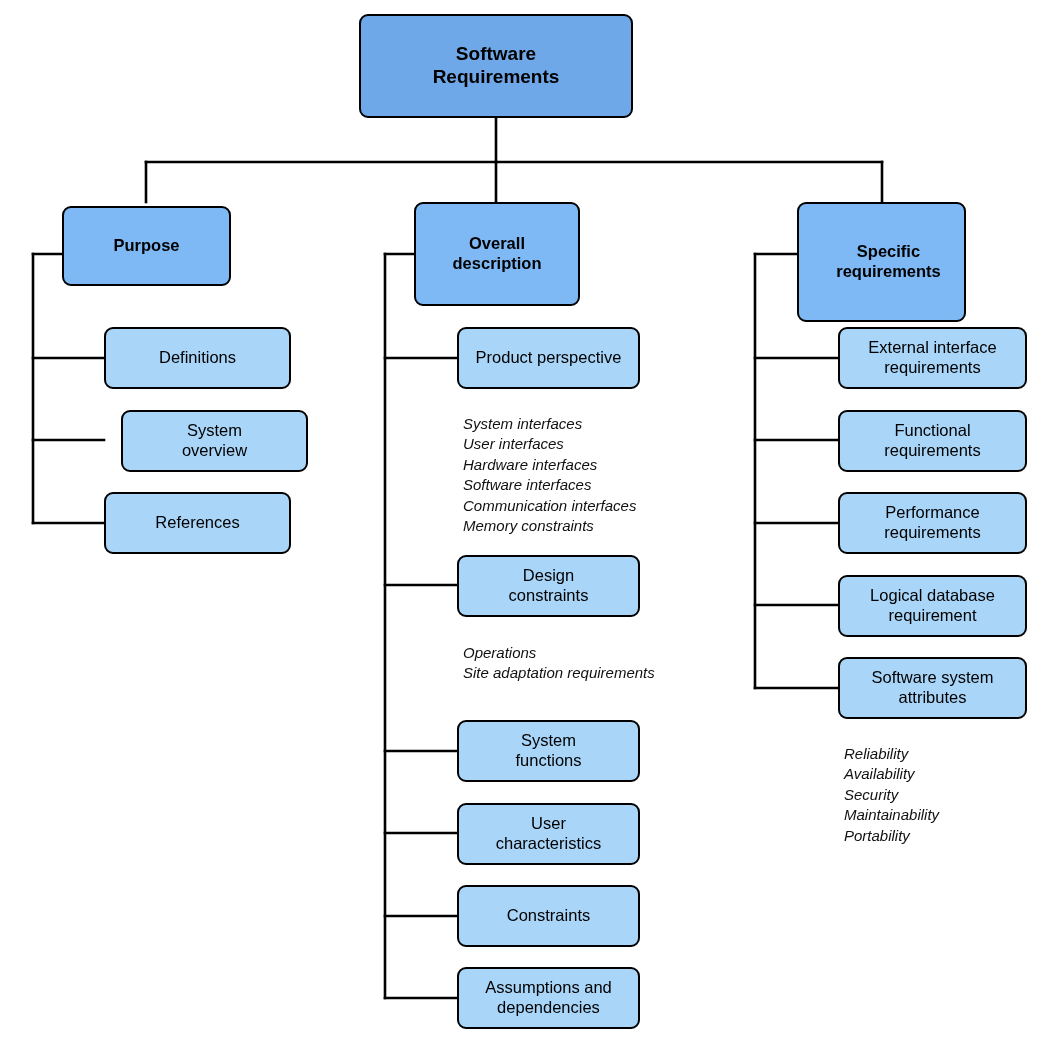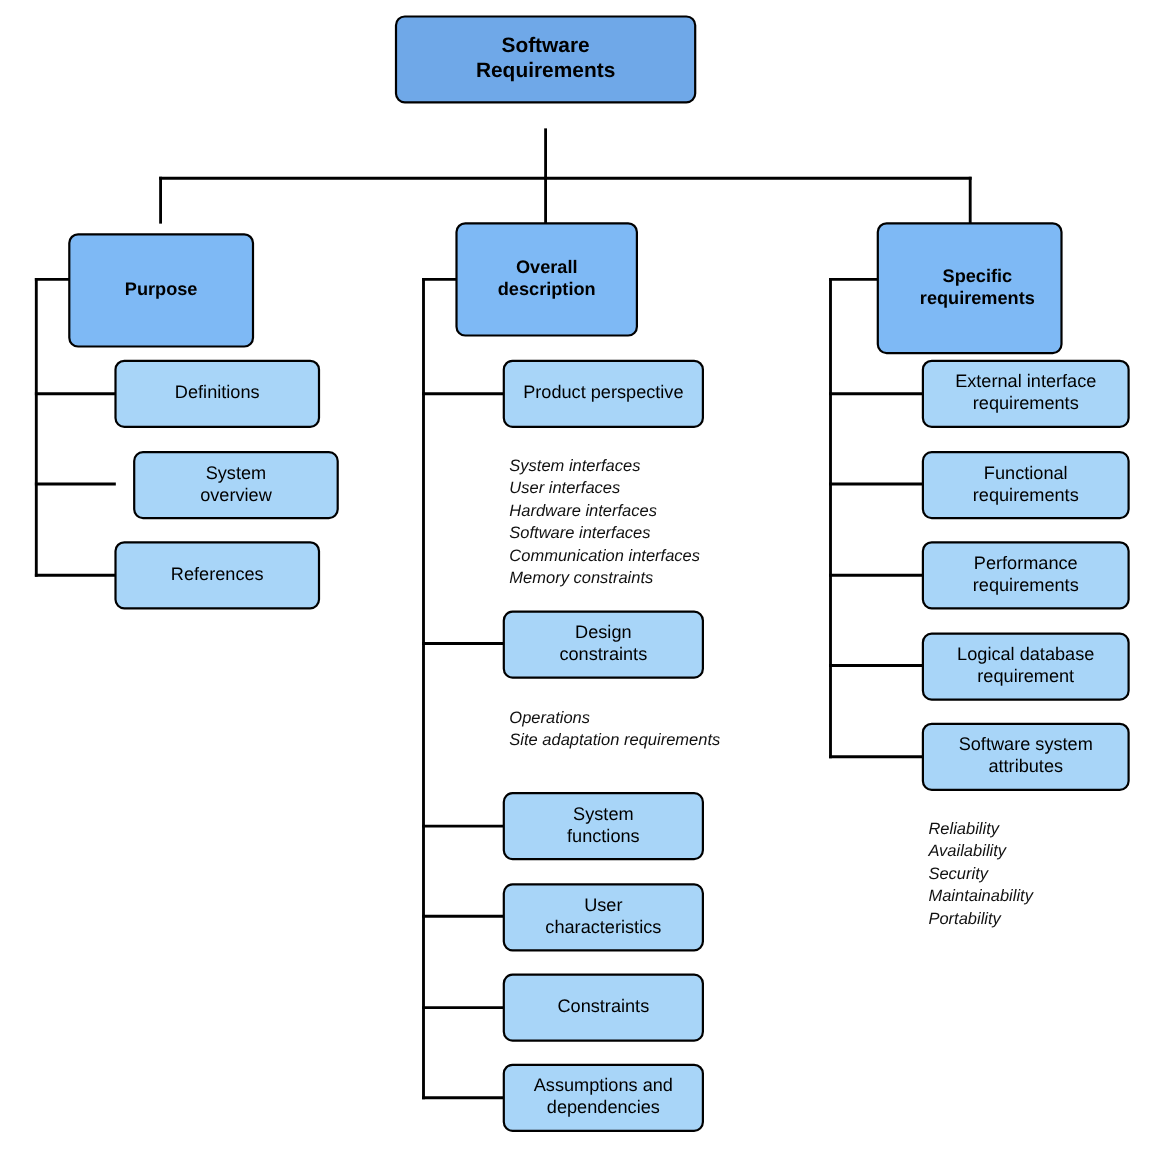--- a/index.html
+++ b/index.html
@@ -95,24 +95,24 @@
       <path d="M 797 254 L 755 254"></path>
       <path d="M 755 254 L 755 688"></path>
       <path d="M 755 358 L 838 358"></path>
       <path d="M 755 440 L 838 440"></path>
       <path d="M 755 523 L 838 523"></path>
       <path d="M 755 605 L 838 605"></path>
       <path d="M 755 688 L 838 688"></path>
     </g>
   </svg>
 
-  <div class="node root" style="left:359px; top:14px; width:274px; height:80px;text-align:center;">Software
+  <div class="node root" style="left:359px; top:14px; width:274px; height:104px;text-align:center;">Software
 Requirements</div>
 
-  <div class="node branch" style="left:62px; top:212px; width:169px; height:104px;">Purpose</div>
+  <div class="node branch" style="left:62px; top:206px; width:169px; height:80px;">Purpose</div>
 
   <div class="node leaf" style="left:104px; top:327px; width:187px; height:62px;">Definitions</div>
 
   <div class="node leaf" style="left:121px; top:410px; width:187px; height:62px;">System
 overview</div>
 
   <div class="node leaf" style="left:104px; top:492px; width:187px; height:62px;">References</div>
 
   <div class="node branch" style="left:414px; top:202px; width:166px; height:104px;">Overall
 description</div>

